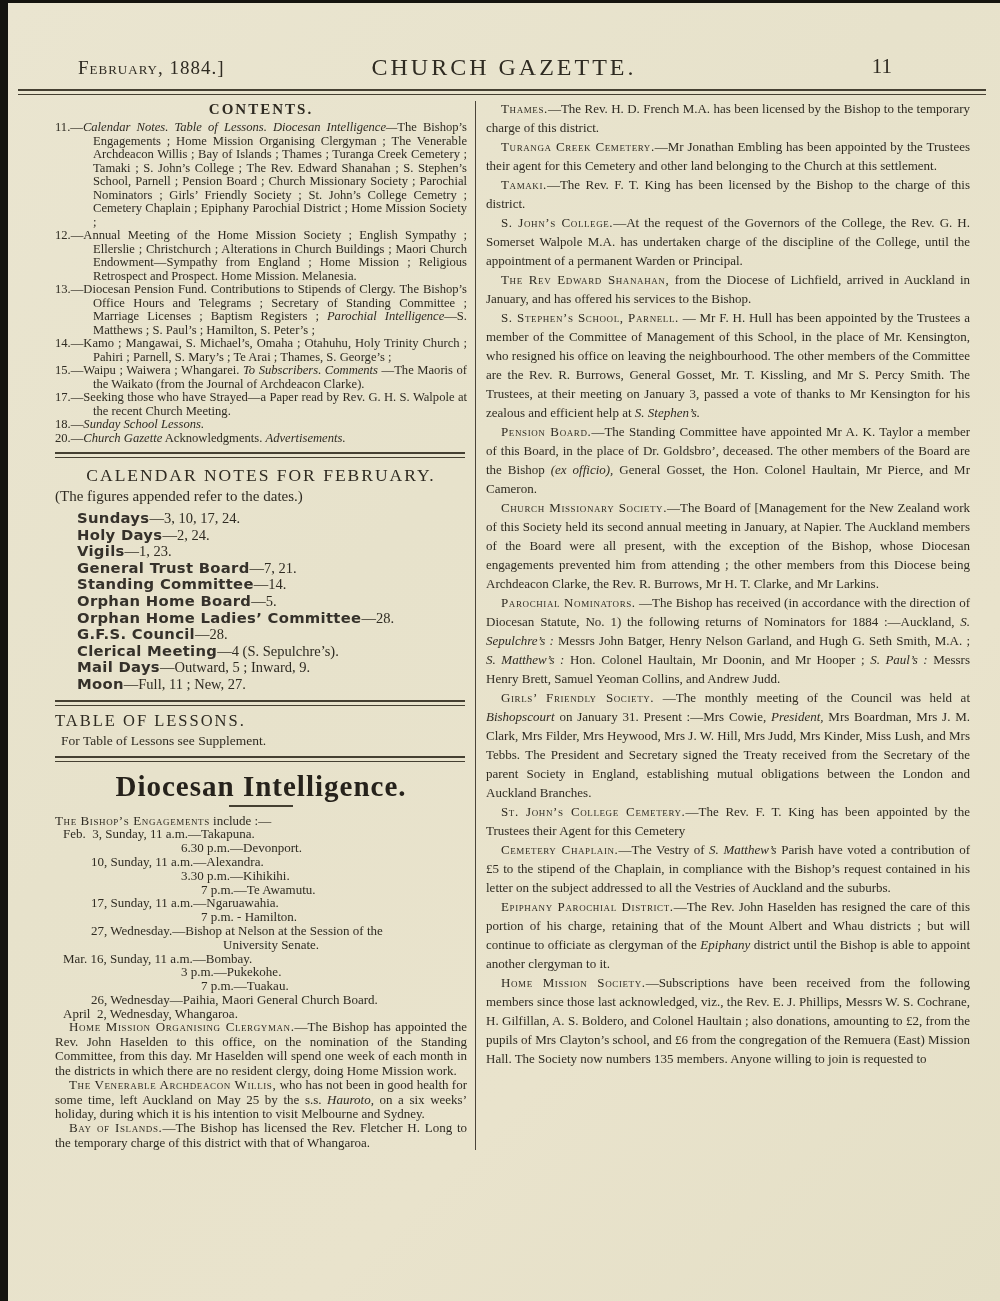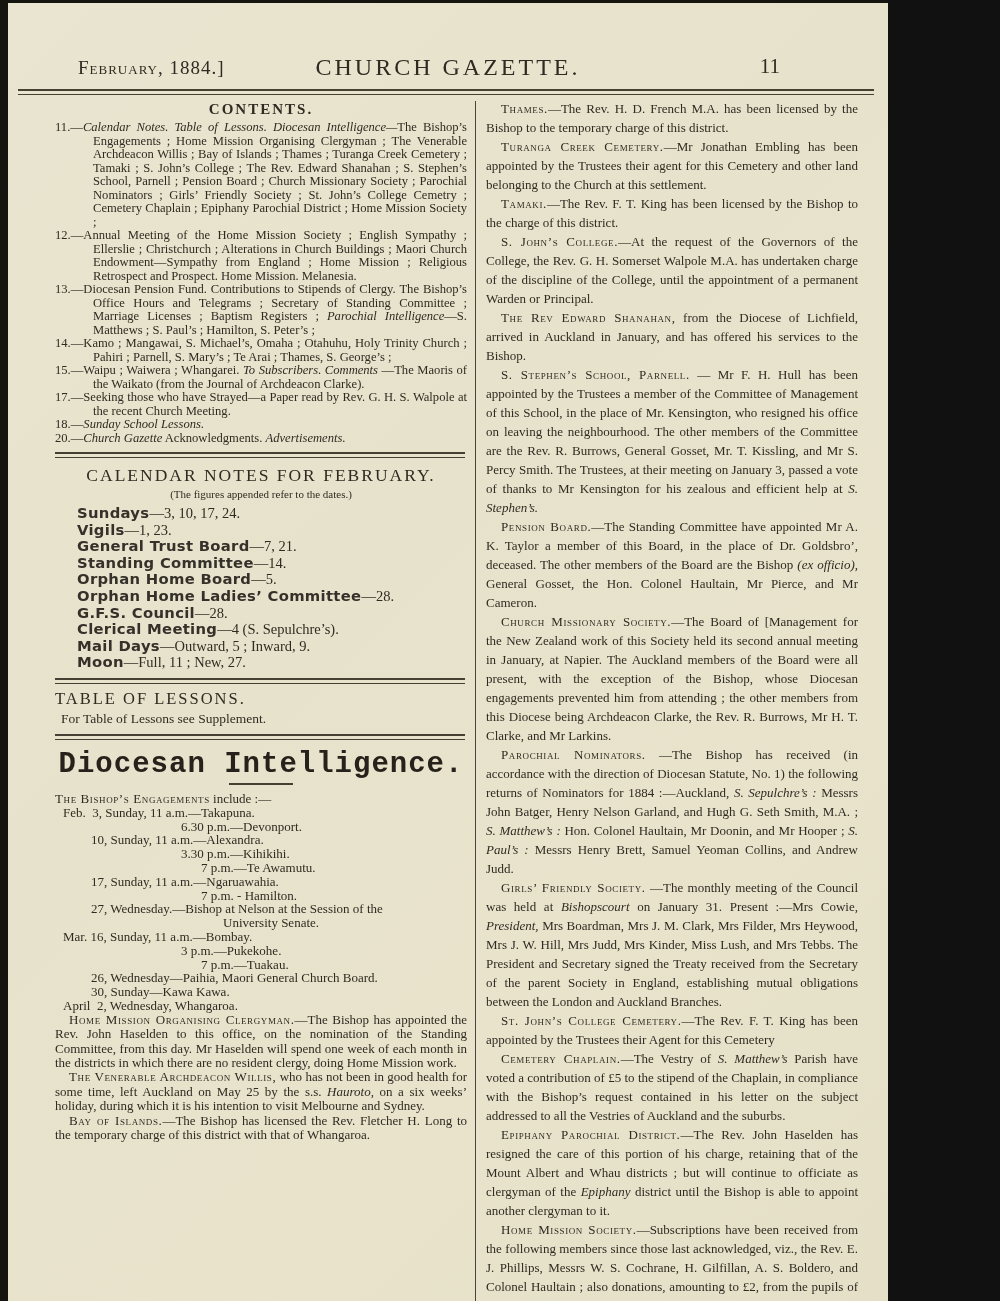--- a/index.html
+++ b/index.html
@@ -1,16 +1,16 @@
 <!DOCTYPE html>
 <html><head>
 <meta charset="utf-8">
 <style>
   html,body{margin:0;padding:0;background:#111;}
-  .page{position:relative;width:888px;height:1301px;overflow:hidden;
+  .page{position:relative;width:1000px;height:1301px;overflow:hidden;
         background:#15140f;font-family:"Liberation Serif",serif;color:#2f2b22;}
   .paper{position:absolute;left:8px;top:3px;right:0;bottom:0;
          background:linear-gradient(135deg,#eae5d0 0%,#e7e2cb 40%,#e9e3cc 70%,#e4dfc6 100%);}
   
   .masthead{position:relative;height:52px;margin:28px 48px 0 48px;}
   .h-left{position:absolute;left:22px;bottom:4px;font-variant:small-caps;font-size:19px;letter-spacing:1px;}
   .h-center{position:absolute;left:0;right:0;text-align:center;bottom:2px;font-size:24px;letter-spacing:3px;}
   .h-right{position:absolute;right:60px;bottom:4px;font-size:21px;}
   .dbl-rule{border-top:2px solid #454032;border-bottom:1px solid #454032;height:3px;}
   .rule-head{margin:6px 14px 0 10px;}
@@ -20,29 +20,29 @@
   .divider{width:1px;background:#4a443a;margin-top:2px;}
   .col-right{flex:1;padding-left:10px;}
   
   .contents-title{margin:2px 0 3px 0;text-align:center;font-size:15px;font-weight:bold;letter-spacing:2px;}
   .c-item{font-size:12.6px;line-height:13.5px;text-align:justify;
           padding-left:38px;text-indent:-38px;}
   .c-item .it{font-style:italic;}
   
   .cal-block{margin-top:5px;}
   .cal-title{margin:7px 0 2px 0;text-align:center;font-size:17.5px;font-weight:normal;letter-spacing:2px;}
-  .cal-sub{margin:0 0 5px 0;text-align:center;font-size:11px;}
+  .cal-sub{margin:0 0 5px 0;text-align:left;font-size:15px;}
   .cal-line{font-size:14.5px;line-height:15.6px;}
   .cal-label{font-family:"DejaVu Sans",sans-serif;font-weight:bold;font-size:14.8px;letter-spacing:.3px;color:#35312a;margin-left:22px;}
   .rule-mid{margin:7px 2px 0 0;}
   
   .lessons-title{margin:5px 0 2px 0;text-align:left;font-size:16.5px;font-weight:normal;letter-spacing:2px;}
   .lessons-note{margin:0 0 4px 6px;font-size:13.5px;}
   
-  .dio-title{margin:8px 0 2px 0;text-align:center;font-family:Liberation Mono, monospace;
+  .dio-title{margin:8px 0 2px 0;text-align:center;font-family:Liberation Serif, serif;
              font-size:29px;font-weight:bold;letter-spacing:1px;color:#26221b;}
   .short-rule{width:64px;border-top:2px solid #454032;margin:2px auto 7px auto;}
   
   .sch{font-size:13px;line-height:13.8px;white-space:nowrap;}
   .ind0{padding-left:0;}
   .ind1{padding-left:8px;}
   .ind2{padding-left:36px;}
   .ind3{padding-left:126px;}
   .ind4{padding-left:146px;}
   .ind5{padding-left:168px;}
@@ -79,20 +79,21 @@
             <div class="c-item"><span>18.—</span><span class="it">Sunday School Lessons.</span></div>
             <div class="c-item"><span>20.—</span><span class="it">Church Gazette</span><span> Acknowledgments.  </span><span class="it">Advertisements.</span></div>
           </div>
 
         <div class="dbl-rule rule-mid"></div>
         <div class="cal-block">
           <h2 class="cal-title">CALENDAR NOTES FOR FEBRUARY.</h2>
           <p class="cal-sub">(The figures appended refer to the dates.)</p>
           <div id="calendar-list">
               <div class="cal-line"><span class="cal-label">Sundays</span><span>—3, 10, 17, 24.</span></div>
+              <div class="cal-line"><span class="cal-label">Holy Days</span><span>—2, 24.</span></div>
               <div class="cal-line"><span class="cal-label">Vigils</span><span>—1, 23.</span></div>
               <div class="cal-line"><span class="cal-label">General Trust Board</span><span>—7, 21.</span></div>
               <div class="cal-line"><span class="cal-label">Standing Committee</span><span>—14.</span></div>
               <div class="cal-line"><span class="cal-label">Orphan Home Board</span><span>—5.</span></div>
               <div class="cal-line"><span class="cal-label">Orphan Home Ladies’ Committee</span><span>—28.</span></div>
               <div class="cal-line"><span class="cal-label">G.F.S. Council</span><span>—28.</span></div>
               <div class="cal-line"><span class="cal-label">Clerical Meeting</span><span>—4 (S. Sepulchre’s).</span></div>
               <div class="cal-line"><span class="cal-label">Mail Days</span><span>—Outward, 5 ; Inward, 9.</span></div>
               <div class="cal-line"><span class="cal-label">Moon</span><span>—Full, 11 ; New, 27.</span></div>
             </div>
@@ -114,21 +115,20 @@
             <div class="sch ind3"><span>3.30 p.m.—Kihikihi.</span></div>
             <div class="sch ind4"><span>7 p.m.—Te Awamutu.</span></div>
             <div class="sch ind2"><span>17, Sunday, 11 a.m.—Ngaruawahia.</span></div>
             <div class="sch ind4"><span>7 p.m. - Hamilton.</span></div>
             <div class="sch ind2"><span>27, Wednesday.—Bishop at Nelson at the Session of the</span></div>
             <div class="sch ind5"><span>University Senate.</span></div>
             <div class="sch ind1"><span>Mar. 16, Sunday, 11 a.m.—Bombay.</span></div>
             <div class="sch ind3"><span>3 p.m.—Pukekohe.</span></div>
             <div class="sch ind4"><span>7 p.m.—Tuakau.</span></div>
             <div class="sch ind2"><span>26, Wednesday—Paihia, Maori General Church Board.</span></div>
-            <div class="sch ind2"><span>30, Sunday—Kawa Kawa.</span></div>
             <div class="sch ind1"><span>April&nbsp;&nbsp;2, Wednesday, Whangaroa.</span></div>
           </div>
         <div id="left-paragraphs">
             <p class="para"><span class="sc">Home Mission Organising Clergyman.</span><span>—The Bishop has appointed the Rev. John Haselden to this office, on the nomination of the Standing Committee, from this day.  Mr Haselden will spend one week of each month in the districts in which there are no resident clergy, doing Home Mission work.</span></p>
             <p class="para"><span class="sc">The Venerable Archdeacon Willis,</span><span> who has not been in good health for some time, left Auckland on May 25 by the s.s. </span><span class="it">Hauroto</span><span>, on a six weeks’ holiday, during which it is his intention to visit Melbourne and Sydney.</span></p>
             <p class="para"><span class="sc">Bay of Islands.</span><span>—The Bishop has licensed the Rev. Fletcher H. Long to the temporary charge of this district with that of Whangaroa.</span></p>
           </div>
       </div>
 
       <div class="divider"></div>

